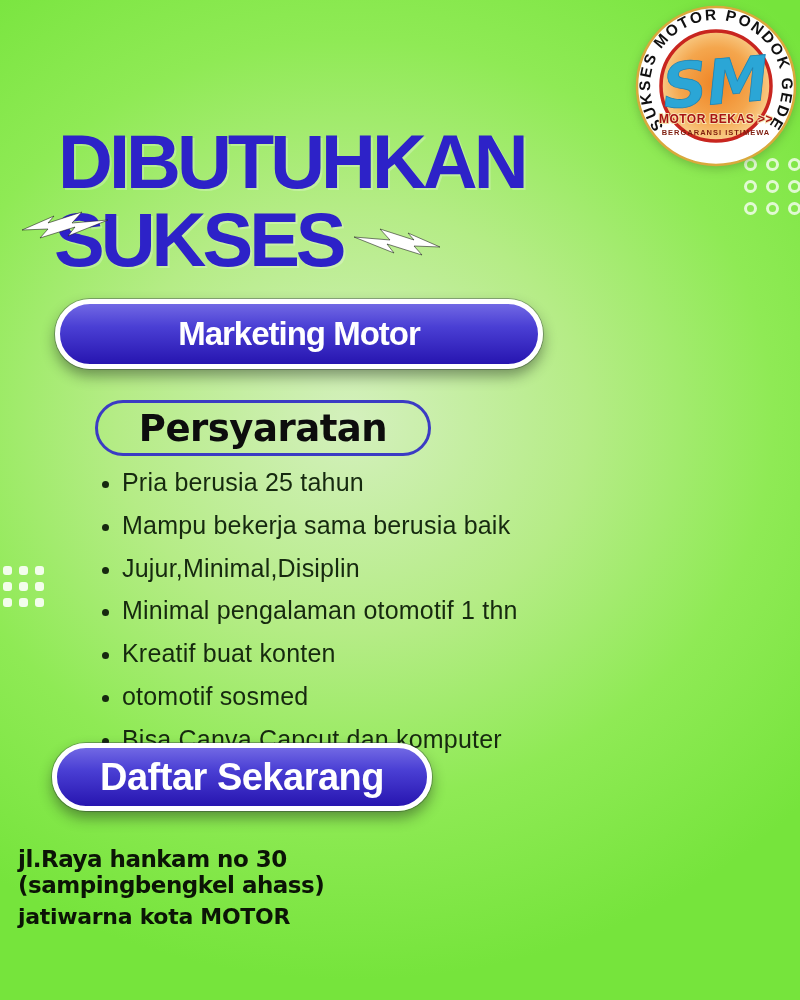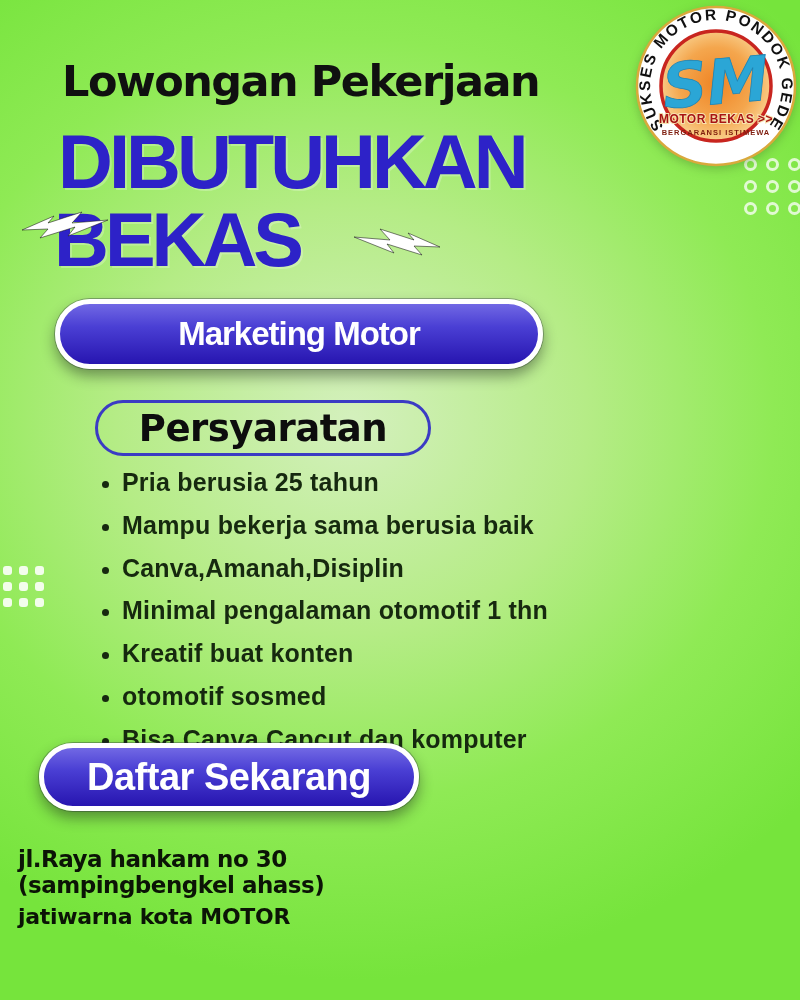--- a/index.html
+++ b/index.html
@@ -28,33 +28,33 @@
   .bolt-right{left:352px;top:224px;transform:scaleX(-1);}
   
   .pill{
     display:flex;align-items:center;justify-content:center;
     border:5px solid #ffffff;border-radius:40px;color:#ffffff;
     background:linear-gradient(180deg,#7168e4 0%,#4a3fd4 38%,#2715b0 100%);
     box-shadow:0 7px 14px rgba(25,35,25,0.45), 0 0 0 1px rgba(40,40,70,0.35);
     font-weight:800;
   }
   .position-badge{left:55px;top:299px;width:478px;height:60px;font-size:33px;letter-spacing:-1px;}
-  .cta{left:39px;top:743px;width:370px;height:58px;font-size:38px;letter-spacing:-0.5px;cursor:pointer;}
+  .cta{left:52px;top:743px;width:370px;height:58px;font-size:38px;letter-spacing:-0.5px;cursor:pointer;}
   .req-title{
     left:95px;top:400px;width:330px;height:50px;
     display:flex;align-items:center;justify-content:center;
     border:3px solid #3b3bc4;border-radius:30px;
     font-size:37px;font-weight:800;color:#0d0d0d;letter-spacing:-0.5px;
     font-family:"DejaVu Sans",sans-serif;
     text-align:right;
   }
   
   .req-list{
     left:100px;top:466px;width:520px;margin:0;padding:0 0 0 22px;
-    color:#16290f;font-size:25px;font-weight:700;letter-spacing:0.2px;
+    color:#16290f;font-size:25px;font-weight:400;letter-spacing:0.2px;
   }
   .req-list li{margin-bottom:9.5px;line-height:1.33;}
   .req-list li::marker{color:#16290f;font-size:22px;}
   
   .address{left:18px;top:846px;width:490px;text-align:left;color:#0b1406;
     font-family:"DejaVu Sans",sans-serif;}
   .addr1{font-size:23px;font-weight:800;letter-spacing:-0.5px;}
   .addr2{font-size:22px;font-weight:800;margin-top:6px;letter-spacing:-0.3px;}
   
   .dots-right{left:744px;top:158px;display:grid;grid-template-columns:repeat(3,13px);
@@ -107,40 +107,39 @@
     <circle cx="82" cy="82" r="79" fill="#ffffff" stroke="#d9a93c" stroke-width="2.5"></circle>
     <circle cx="82" cy="82" r="55" fill="url(#og)" stroke="#c8251f" stroke-width="3.5"></circle>
     <text font-size="15.5" font-weight="bold" letter-spacing="2" fill="#101010" font-family="Liberation Sans, sans-serif">
       <textPath href="#ringArc" startOffset="50%" text-anchor="middle">SUKSES MOTOR PONDOK GEDE</textPath>
     </text>
     <text x="82" y="100" text-anchor="middle" font-size="62" font-style="italic" font-weight="bold" fill="#2ba6d6" stroke="#1d84b5" stroke-width="0.8" transform="rotate(-5 82 82)" font-family="DejaVu Sans, sans-serif">SM</text>
     <text x="82" y="119" text-anchor="middle" font-size="12" font-weight="bold" fill="#a81414" letter-spacing="0.5" paint-order="stroke" stroke="#f6e3b0" stroke-width="2" font-family="Liberation Sans, sans-serif">MOTOR BEKAS &gt;&gt;</text>
     <text x="82" y="131" text-anchor="middle" font-size="7.5" font-weight="bold" fill="#7e1d0e" letter-spacing="1" font-family="Liberation Sans, sans-serif">BERGARANSI ISTIMEWA</text>
   </svg>
 
-  <div class="abs eyebrow">Lowongan Pekerjaan</div>
 
   <div class="abs headline hl1">DIBUTUHKAN</div>
-  <div class="abs headline hl2">BEKAS</div>
+  <div class="abs headline hl2">SUKSES</div>
 
   <svg class="abs bolt bolt-left" viewBox="0 0 90 36">
     <polygon points="2,22 34,8 28,15 62,4 52,15 88,12 48,28 55,19 20,30 28,21" fill="#ffffff" stroke="rgba(20,20,20,0.55)" stroke-width="1"></polygon>
   </svg>
   <svg class="abs bolt bolt-right" viewBox="0 0 90 36">
     <polygon points="2,22 34,8 28,15 62,4 52,15 88,12 48,28 55,19 20,30 28,21" fill="#ffffff" stroke="rgba(20,20,20,0.55)" stroke-width="1"></polygon>
   </svg>
 
   <div class="abs pill position-badge">Marketing Motor</div>
 
   <div class="abs req-title">Persyaratan</div>
 
   <ul class="abs req-list">
     <li>Pria berusia 25 tahun</li>
     <li>Mampu bekerja sama berusia baik</li>
-    <li>Canva,Amanah,Disiplin</li>
+    <li>Jujur,Minimal,Disiplin</li>
     <li>Minimal pengalaman otomotif 1 thn</li>
     <li>Kreatif buat konten</li>
     <li>otomotif sosmed</li>
     <li>Bisa Canva,Capcut dan komputer</li>
     <li>Wajib bisa live Tiktok</li>
   </ul>
 
   <div class="abs pill cta">Daftar Sekarang</div>
 
   <div class="abs address">

